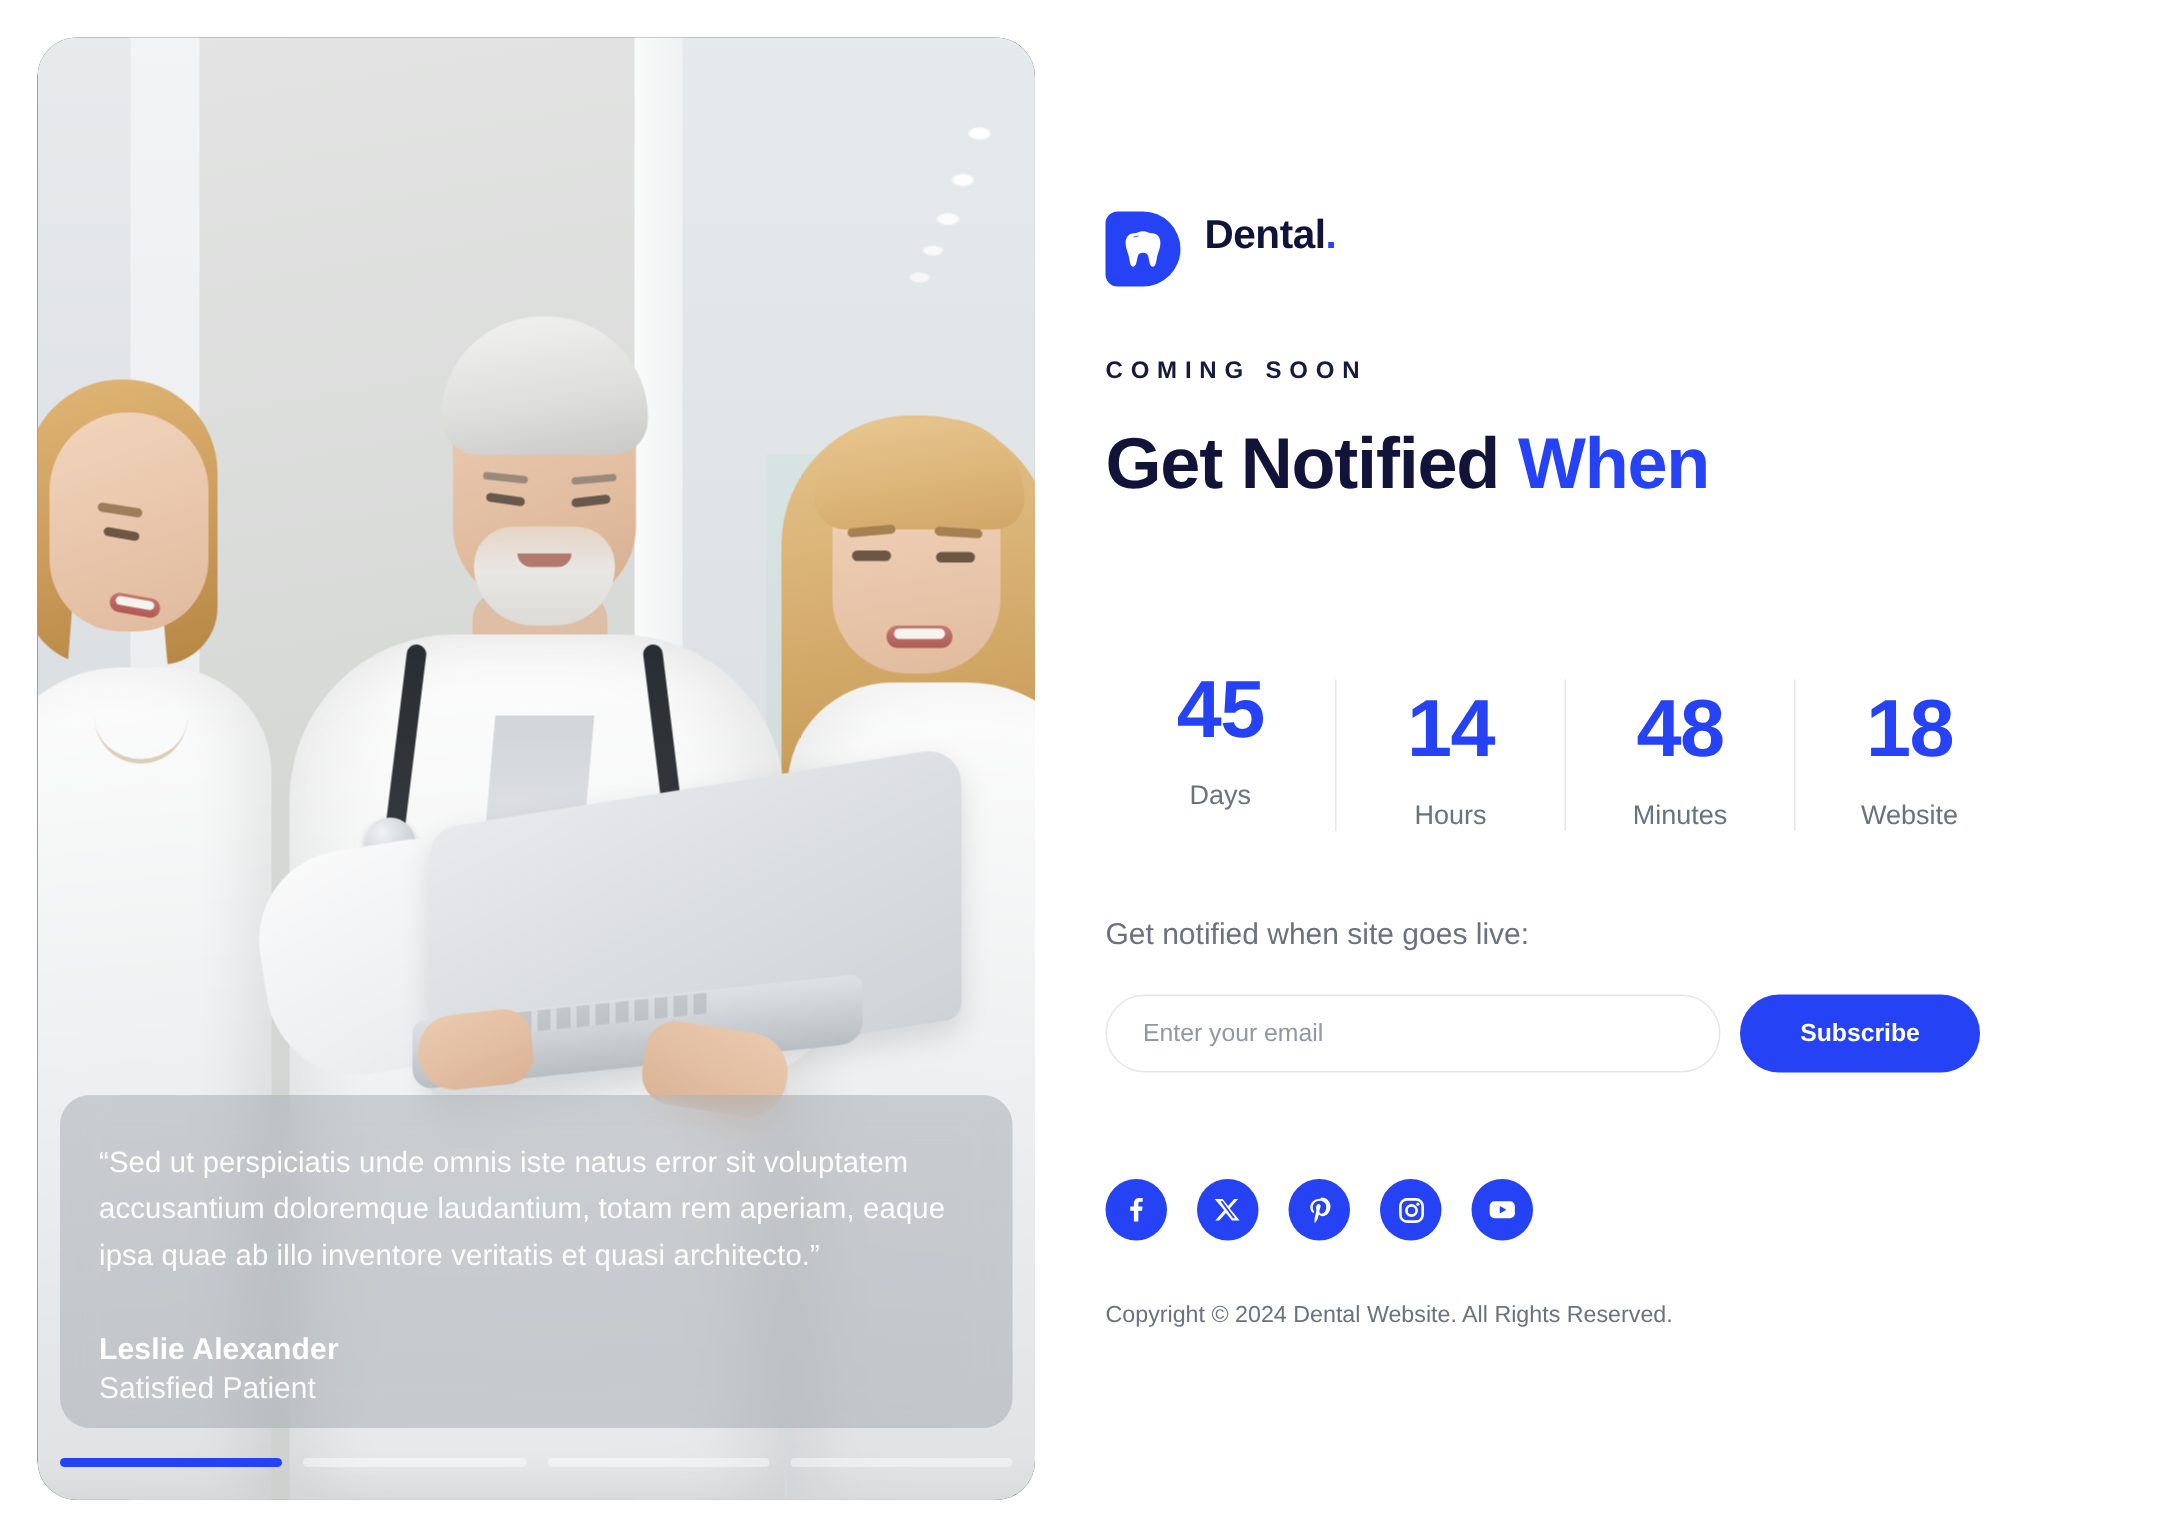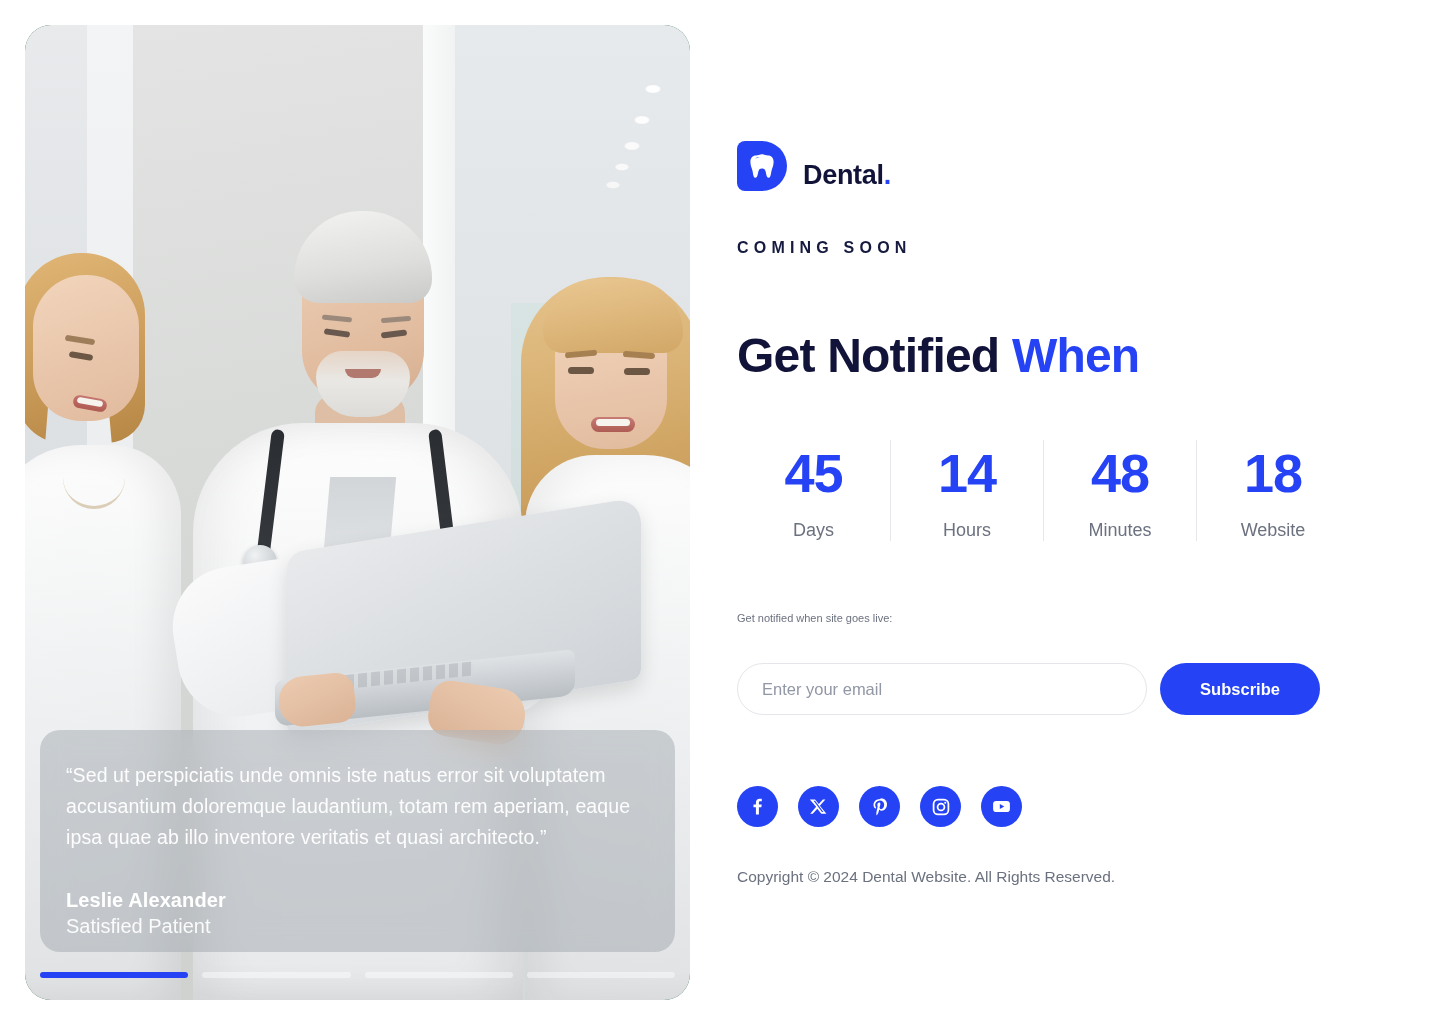--- a/index.html
+++ b/index.html
@@ -284,21 +284,21 @@
     left: 737px;
     top: 0;
     width: 680px;
     height: 1024px;
   }
 
   
   .logo-row {
     position: absolute;
     left: 0; top: 141px;
-    display: flex; align-items: flex-end; gap: 16px;
+    display: flex; align-items: flex-start; gap: 16px;
   }
   .logo-mark {
     width: 50px; height: 50px;
     background: #2543F5;
     border-radius: 8px 25px 25px 8px;
     display: flex; align-items: center; justify-content: center;
   }
   .logo-text {
     font-size: 27px;
     font-weight: 700;
@@ -318,58 +318,57 @@
 
   
   .headline {
     position: absolute; left: 0; top: 281px;
     width: 560px;
     font-size: 48px;
     line-height: 58px;
     font-weight: 700;
     color: #111339;
     letter-spacing: -.8px;
-    margin-top: 46px;
   }
   .headline .accent { color: #2543F5; }
 
   
   .countdown {
     position: absolute; left: 0; top: 440px;
     display: flex;
     align-items: stretch;
   }
   .cd-cell {
     width: 153px;
     text-align: center;
     padding: 0 8px;
     display: flex;
     flex-direction: column;
     align-items: center;
     justify-content: flex-start;
   }
-  .cd-cell + .cd-cell { border-left: 1px solid #e6e7ea; }
+  .cd-cell + .cd-cell { border-left: 1px solid #e6e7ea; margin-top: 13px; }
   .cd-value {
     font-size: 54px;
     font-weight: 700;
     color: #2543F5;
     line-height: 66px;
     letter-spacing: -1px;
   }
   .cd-label {
     margin-top: 14px;
     font-size: 18px;
     color: #6c717f;
     font-weight: 400;
   }
 
   
   .notify-label {
     position: absolute; left: 0; top: 612px;
-    font-size: 11px;
+    font-size: 20px;
     color: #6c717f;
   }
   .form-row {
     position: absolute; left: 0; top: 663px;
     display: flex; align-items: center; gap: 13px;
   }
   .email-input {
     width: 410px;
     height: 52px;
     border: 1px solid #e4e6ea;

